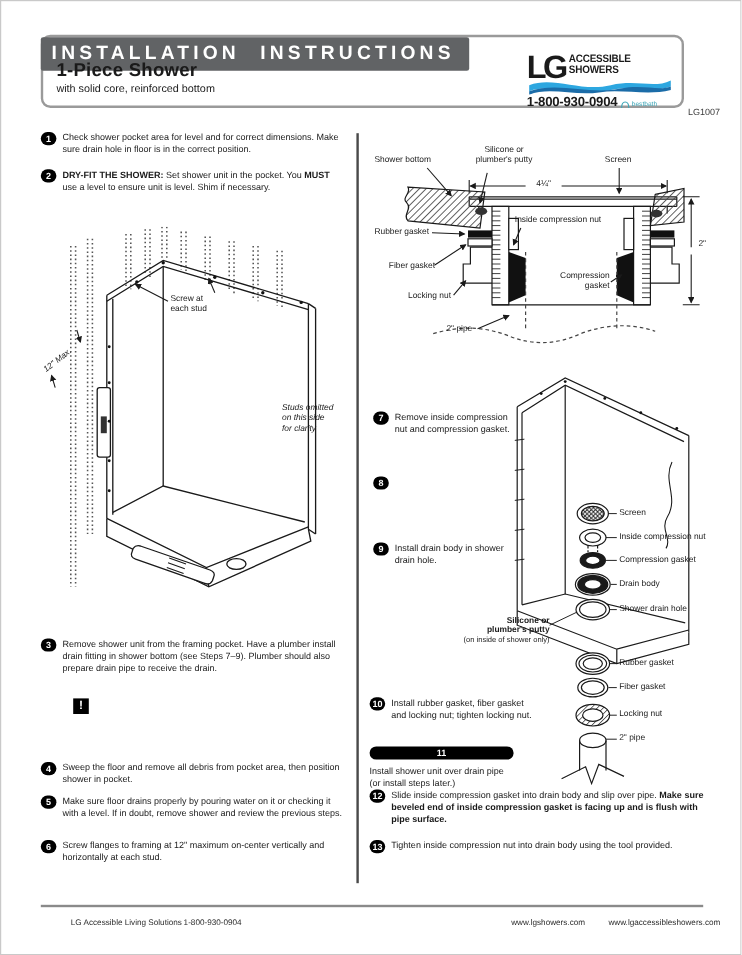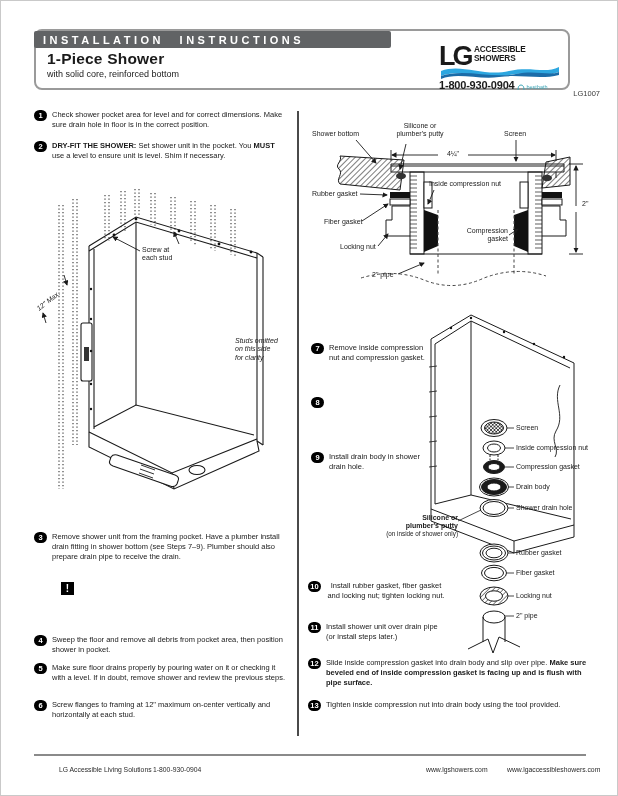--- a/index.html
+++ b/index.html
@@ -1,21 +1,21 @@
 <!DOCTYPE html>
 <html><head>
 <meta charset="utf-8">
 <style>
   html,body{margin:0;padding:0;background:#fff;}
   .page{position:relative;width:618px;height:796px;box-sizing:border-box;border:1px solid #c9c9c9;
         background:#fff;font-family:"Liberation Sans",sans-serif;color:#1a1a1a;overflow:hidden;}
   
   .hdr-box{position:absolute;left:33px;top:28px;width:532px;height:57px;border:2px solid #9a9a9a;border-radius:8px;}
-  .hdr-bar{position:absolute;left:33px;top:30px;width:357px;height:17px;background:#616365;border-radius:2px;
-           color:#fff;font-size:11px;font-weight:bold;letter-spacing:3.5px;word-spacing:9px;
+  .hdr-bar{position:absolute;left:33px;top:30px;width:357px;height:28px;background:#616365;border-radius:2px;
+           color:#fff;font-size:16px;font-weight:bold;letter-spacing:3.5px;word-spacing:9px;
            display:flex;align-items:center;padding-left:9px;box-sizing:border-box;white-space:nowrap;}
   .hdr-title{position:absolute;left:46px;top:49px;font-size:15.5px;font-weight:bold;letter-spacing:.2px;}
   .hdr-sub{position:absolute;left:46px;top:68px;font-size:9px;}
   .doc-code{position:absolute;right:17px;top:88px;font-size:7.5px;color:#3a3a3a;}
   
   .logo{position:absolute;left:438px;top:44px;width:127px;}
   .logo-row{display:flex;align-items:flex-start;}
   .logo-lg{font-size:27px;font-weight:900;letter-spacing:-3px;line-height:.85;}
   .logo-brand{margin-left:3px;font-size:9px;font-weight:800;line-height:1.05;letter-spacing:-.2px;transform:scaleX(.92);transform-origin:left;}
   .logo-waves{margin-top:-4px;}
@@ -287,25 +287,25 @@
     <span class="badge">7</span>
     <span class="stxt" style="width:104px;">Remove inside compression nut and compression gasket.</span>
   </div>
   <div class="step" style="left:310px;top:396px;">
     <span class="badge">8</span>
   </div>
   <div class="step" style="left:310px;top:451px;">
     <span class="badge">9</span>
     <span class="stxt" style="width:104px;">Install drain body in shower drain hole.</span>
   </div>
-  <div class="step" style="left:307px;top:580px;text-align:center;">
+  <div class="step" style="left:307px;top:580px;">
     <span class="badge">10</span>
     <span class="stxt" style="width:120px;">Install rubber gasket, fiber gasket and locking nut; tighten locking nut.</span>
   </div>
-  <div class="step" style="left:307px;top:621px;">
+  <div class="step" style="left:307px;top:621px;flex-direction:column;">
     <span class="badge">11</span>
     <span class="stxt" style="width:120px;">Install shower unit over drain pipe (or install steps later.)</span>
   </div>
   <div class="step" style="left:307px;top:657px;">
     <span class="badge">12</span>
     <span class="stxt" style="width:266px;"><span>Slide inside compression gasket into drain body and slip over pipe. </span><span class="b">Make sure beveled end of inside compression gasket is facing up and is flush with pipe surface.</span></span>
   </div>
   <div class="step" style="left:307px;top:699px;">
     <span class="badge">13</span>
     <span class="stxt" style="width:266px;">Tighten inside compression nut into drain body using the tool provided.</span>

